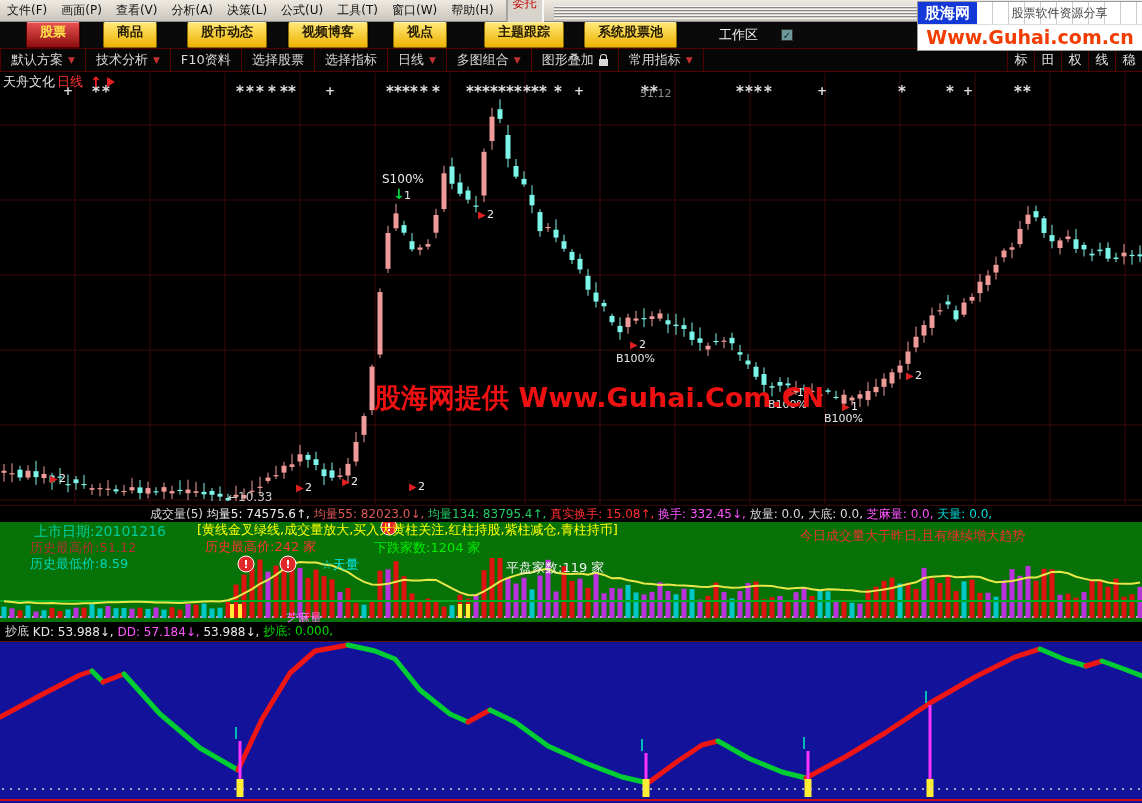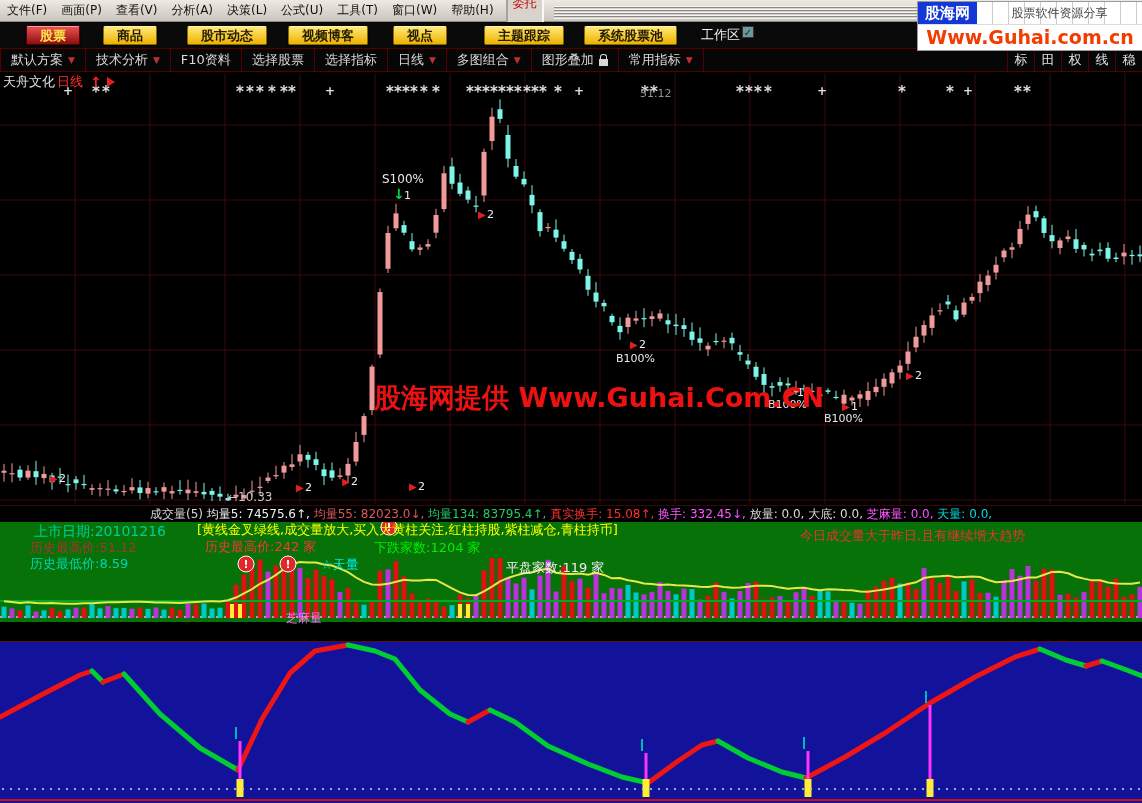--- a/index.html
+++ b/index.html
@@ -20,26 +20,26 @@
     background:repeating-linear-gradient(to bottom,#f6f4f0 0 1px,#8a8a8a 1px 2px,#d6d2ca 2px 3px);}
   .brand{display:flex;align-items:center;gap:4px;color:#cc2020;font-weight:bold;
     font-size:14px;padding-right:4px;white-space:nowrap;}
   .brand-icon{width:14px;height:14px;border-radius:50%;border:1px solid #777;
     background:radial-gradient(circle at 35% 35%,#ffd24a 0 35%,#e05510 60%,#2244bb 61%);}
 
   
   .toolbar-primary{position:absolute;left:0;top:22px;width:1142px;height:26px;
     background:#0a0a0a;display:flex;align-items:center;}
   .tb1-buttons{display:flex;align-items:center;}
-  .tb-btn{height:19px;line-height:17px;padding:0 13px;font-size:13px;font-weight:bold;
+  .tb-btn{height:26px;line-height:17px;padding:0 13px;font-size:13px;font-weight:bold;
     color:#231a00;background:linear-gradient(#ffe876,#edb200);border:1px solid #8a6a00;
     border-top-color:#fff2b0;border-radius:2px;box-shadow:0 1px 2px #000;white-space:nowrap;}
   .tb-btn.active{background:linear-gradient(#e85050,#8e0e0e);color:#ffe84a;
     border-color:#5a0000;border-top-color:#ff9a9a;}
-  .workspace{display:flex;align-items:flex-start;gap:2px;color:#f0f0f0;font-size:13px;margin-left:24px;}
+  .workspace{display:flex;align-items:center;gap:23px;color:#f0f0f0;font-size:13px;margin-left:42px;}
   .ws-check{width:12px;height:12px;background:#6e9898;border:1px solid #333;
     color:#0a2a2a;font-size:10px;line-height:11px;text-align:center;}
 
   
   .toolbar-secondary{position:absolute;left:0;top:48px;width:1142px;height:24px;
     background:#060606;border-top:1px solid #520000;border-bottom:1px solid #520000;
     display:flex;align-items:stretch;color:#d8d8d8;font-size:13px;}
   .ts-item{display:flex;align-items:center;gap:5px;padding:0 10px;border-right:1px solid #550000;white-space:nowrap;}
   .ts-item:first-child{border-left:1px solid #550000;}
   .arrow{color:#c03030;font-size:9px;}
@@ -733,20 +733,21 @@
       <span class="gp-text" style="left: 30px; top: 35px; color: rgb(0, 212, 180); font-size: 13px;">历史最低价:8.59</span>
       <span class="gp-text" style="left: 197px; top: 1px; color: rgb(255, 255, 0); font-size: 13px;">[黄线金叉绿线,成交量放大,买入大黄柱关注,红柱持股,紫柱减仓,青柱持币]</span>
       <span class="gp-text" style="left: 205px; top: 18px; color: rgb(255, 52, 52); font-size: 13px;">历史最高价:242 家</span>
       <span class="gp-text" style="left: 374px; top: 19px; color: rgb(0, 238, 0); font-size: 13px;">下跌家数:1204 家</span>
       <span class="gp-text" style="left: 506px; top: 18px; color: rgb(238, 238, 238); font-size: 13px; margin-top: 21px;">平盘家数:119 家</span>
       <span class="gp-text" style="left: 800px; top: 7px; color: rgb(238, 48, 48); font-size: 13px; text-align: center;">今日成交量大于昨日,且有继续增大趋势</span>
       <span class="gp-text" style="left: 297px; top: 36px; color: rgb(0, 232, 232); font-size: 13px; margin-left: 24px;">☆天量</span>
       <span class="gp-text" style="left: 286px; top: 90px; color: rgb(255, 112, 255); font-size: 12px;">芝麻量</span>
     </div>
 
+  <div class="indheader" id="indheader"><span style="color: rgb(216, 216, 216);">抄底 </span><span style="color: rgb(232, 232, 232);">KD: 53.988↓, </span><span style="color: rgb(255, 85, 255);">DD: 57.184↓, </span><span style="color: rgb(232, 232, 232);">53.988↓, </span><span style="color: rgb(0, 221, 0);">抄底: 0.000, </span></div>
 
   <div class="kdchart">
     <svg id="kd-svg" width="1142" height="162" viewBox="0 641 1142 162">
         <g>
           <polyline points="0,716 45,692 80,674 92,670" fill="none" stroke="#ee1515" stroke-width="5" stroke-linecap="round" stroke-linejoin="round"></polyline>
           <polyline points="92,670 103,681" fill="none" stroke="#00cc33" stroke-width="5" stroke-linecap="round" stroke-linejoin="round"></polyline>
           <polyline points="103,681 124,673" fill="none" stroke="#ee1515" stroke-width="5" stroke-linecap="round" stroke-linejoin="round"></polyline>
           <polyline points="124,673 160,713 200,747 238,769" fill="none" stroke="#00cc33" stroke-width="5" stroke-linecap="round" stroke-linejoin="round"></polyline>
           <polyline points="238,769 262,718 290,672 315,650 348,644" fill="none" stroke="#ee1515" stroke-width="5" stroke-linecap="round" stroke-linejoin="round"></polyline>
           <polyline points="348,644 375,650 395,658 420,689 450,713 468,721" fill="none" stroke="#00cc33" stroke-width="5" stroke-linecap="round" stroke-linejoin="round"></polyline>

